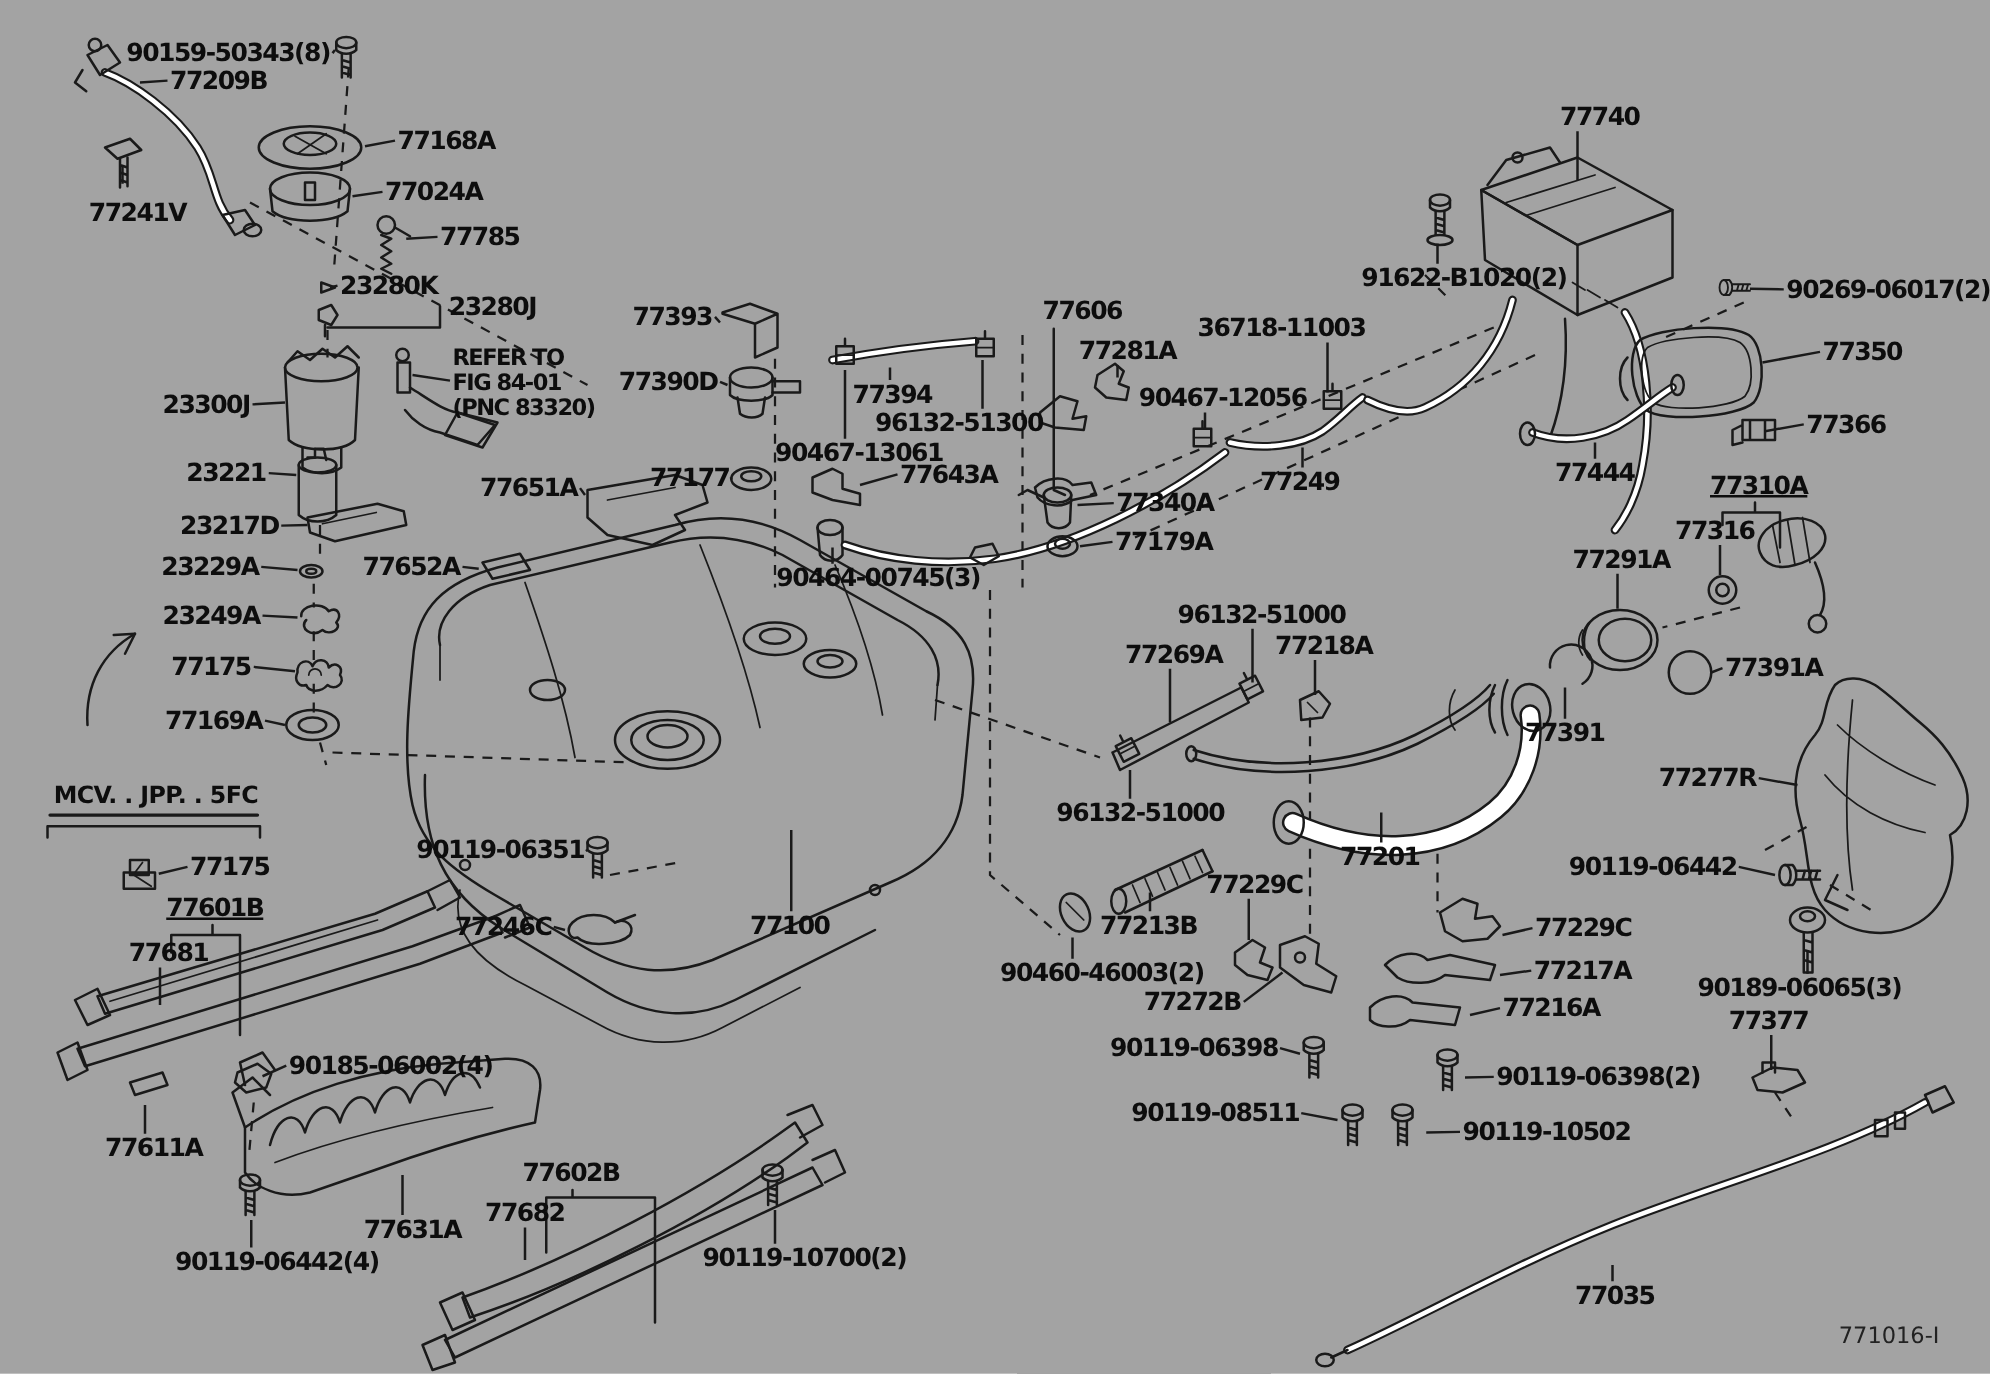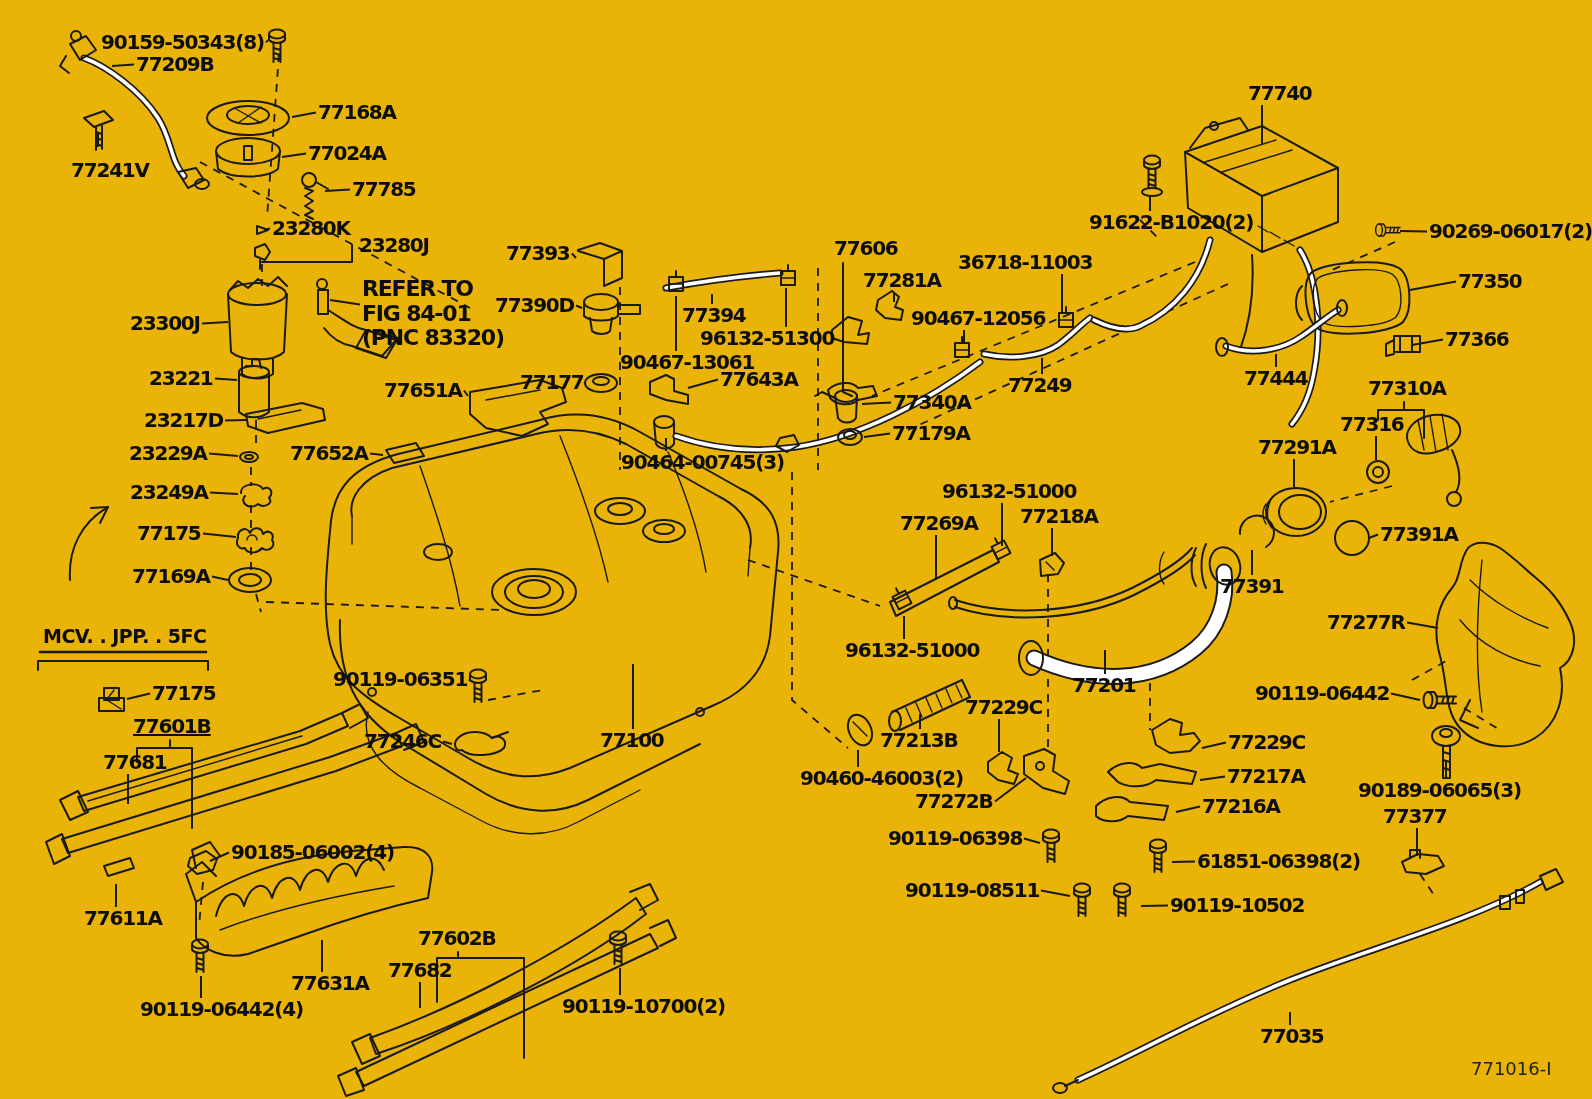--- a/index.html
+++ b/index.html
@@ -1,22 +1,22 @@
 <!DOCTYPE html>
 <html><head>
 <meta charset="utf-8">
 <style>
   html,body{margin:0;padding:0;background:#e8e8e8;}
-  .canvas{position:relative;width:1592px;height:1099px;background:#eab308;overflow:hidden;
+  .canvas{position:relative;width:1592px;height:1099px;background:#a3a3a3;overflow:hidden;
           font-family:"DejaVu Sans",sans-serif;}
   svg{position:absolute;left:0;top:0;}
   #labels-layer{position:absolute;left:0;top:0;width:100%;height:100%;}
   .lbl{position:absolute;font:bold 20px/1.05 "DejaVu Sans",sans-serif;letter-spacing:-1.2px;
        color:#0d0d0d;white-space:pre;}
-  .lbl.note{font-size:22px;line-height:1.12;}
+  .lbl.note{font-size:18px;line-height:1.12;}
   .lbl.variant{font-size:19px;letter-spacing:-0.5px;}
   .lbl.code{font-weight:normal;font-size:18px;letter-spacing:0;color:#222;}
   .art{stroke:#1a1a1a;fill:none;stroke-width:2;stroke-linecap:round;stroke-linejoin:round;}
   .thin{stroke-width:1.4;}
   .tube-o{stroke:#1a1a1a;stroke-width:7;fill:none;stroke-linecap:round;}
   .tube-i{stroke:#ffffff;stroke-width:3.6;fill:none;stroke-linecap:round;}
   .fat-o{stroke:#1a1a1a;stroke-width:17;fill:none;stroke-linecap:round;}
   .fat-i{stroke:#ffffff;stroke-width:13;fill:none;stroke-linecap:round;}
   .dash{stroke:#1a1a1a;stroke-width:1.8;fill:none;stroke-dasharray:8 7;}
   .leader{stroke:#1a1a1a;stroke-width:2;}
@@ -532,21 +532,21 @@
       <div class="lbl" style="left: 911px; top: 308px;">90467-12056</div>
       <div class="lbl" style="left: 1008px; top: 375px;">77249</div>
       <div class="lbl" style="left: 893px; top: 392px;">77340A</div>
       <div class="lbl" style="left: 892px; top: 423px;">77179A</div>
       <div class="lbl" style="left: 1232px; top: 83px; margin-left: 16px;">77740</div>
       <div class="lbl" style="left: 1089px; top: 212px;">91622-B1020(2)</div>
       <div class="lbl" style="left: 1429px; top: 221px;">90269-06017(2)</div>
       <div class="lbl" style="left: 1458px; top: 271px;">77350</div>
       <div class="lbl" style="left: 1445px; top: 329px;">77366</div>
       <div class="lbl" style="left: 1244px; top: 368px;">77444</div>
-      <div class="lbl" style="left: 1368px; top: 378px;">77310A</div>
+      <div class="lbl" style="left: 1368px; top: 378px; text-decoration: underline;">77310A</div>
       <div class="lbl" style="left: 1340px; top: 414px;">77316</div>
       <div class="lbl" style="left: 1258px; top: 437px;">77291A</div>
       <div class="lbl" style="left: 1380px; top: 524px;">77391A</div>
       <div class="lbl" style="left: 1220px; top: 576px;">77391</div>
       <div class="lbl" style="left: 1327px; top: 612px;">77277R</div>
       <div class="lbl" style="left: 942px; top: 481px;">96132-51000</div>
       <div class="lbl" style="left: 900px; top: 513px;">77269A</div>
       <div class="lbl" style="left: 1020px; top: 506px;">77218A</div>
       <div class="lbl" style="left: 845px; top: 640px;">96132-51000</div>
       <div class="lbl" style="left: 1072px; top: 675px;">77201</div>
@@ -555,19 +555,19 @@
       <div class="lbl" style="left: 800px; top: 768px;">90460-46003(2)</div>
       <div class="lbl" style="left: 915px; top: 791px;">77272B</div>
       <div class="lbl" style="left: 888px; top: 828px;">90119-06398</div>
       <div class="lbl" style="left: 905px; top: 880px;">90119-08511</div>
       <div class="lbl" style="left: 1255px; top: 683px;">90119-06442</div>
       <div class="lbl" style="left: 1228px; top: 732px;">77229C</div>
       <div class="lbl" style="left: 1227px; top: 766px;">77217A</div>
       <div class="lbl" style="left: 1202px; top: 796px;">77216A</div>
       <div class="lbl" style="left: 1358px; top: 780px;">90189-06065(3)</div>
       <div class="lbl" style="left: 1383px; top: 806px;">77377</div>
-      <div class="lbl" style="left: 1197px; top: 851px;">61851-06398(2)</div>
+      <div class="lbl" style="left: 1197px; top: 851px;">90119-06398(2)</div>
       <div class="lbl" style="left: 1170px; top: 895px;">90119-10502</div>
       <div class="lbl" style="left: 1260px; top: 1026px;">77035</div>
       <div class="lbl code" style="left: 1471px; top: 1060px;">771016-I</div>
     </div>
 
 </div>
 
 </body></html>

